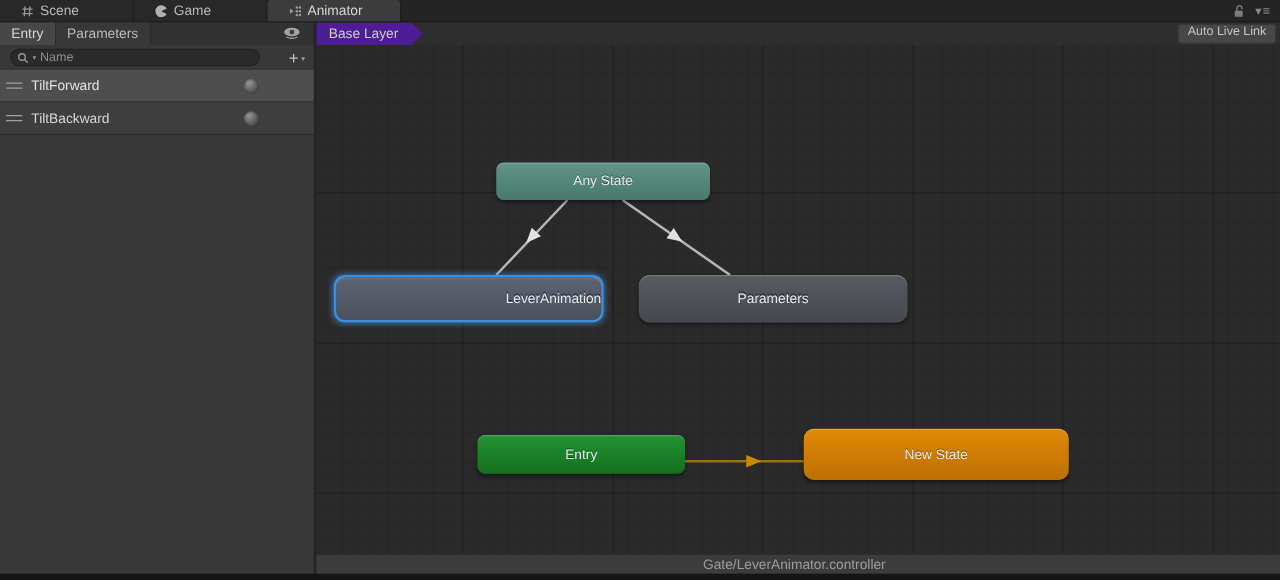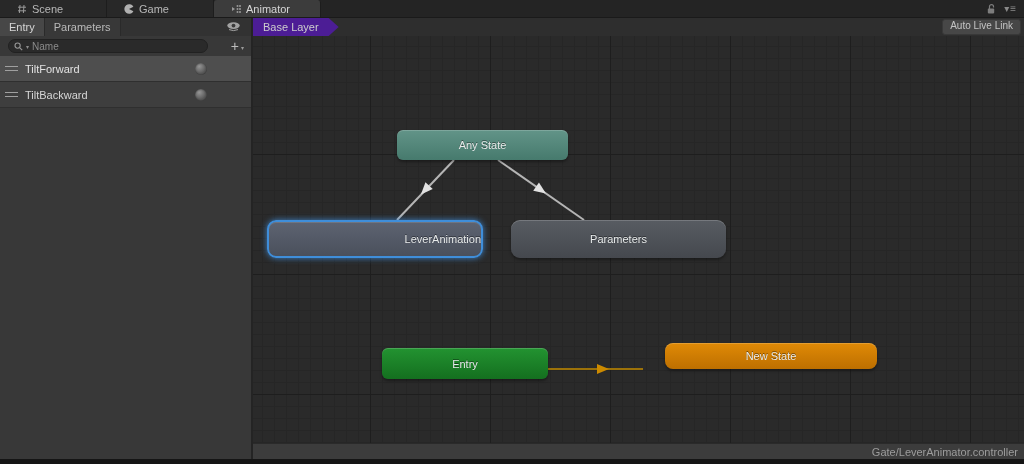--- a/index.html
+++ b/index.html
@@ -61,24 +61,24 @@
   .edges { position:absolute; left:0; top:0; }
 
   .node { position:absolute; border-radius:6px; display:flex; align-items:center; justify-content:center;
     color:#e7eaea; font-size:11px; text-shadow:0 -1px 0 rgba(0,0,0,.45);
     box-shadow: inset 0 1px 0 rgba(255,255,255,.18), 0 2px 3px rgba(0,0,0,.35); }
   .node-any-state  { left:144px; top:94px;  width:171px; height:30px; background:linear-gradient(#629488,#467a6d); }
   .node-lever      { left:14px;  top:184px; width:216px; height:38px; border-radius:9px; background:linear-gradient(#5d6371,#4a505c);
                      border:2px solid #3f8eda; box-shadow:0 0 6px rgba(65,145,225,.85), inset 0 1px 0 rgba(255,255,255,.12);justify-content:flex-end; }
   .node-backwards  { left:258px; top:184px; width:215px; height:38px; border-radius:9px; background:linear-gradient(#585c62,#45484e); }
   .node-entry      { left:129px; top:312px; width:166px; height:31px; background:linear-gradient(#239331,#146f1f); }
-  .node-new-state  { left:412px; top:307px; width:212px; height:26px; border-radius:8px; background:linear-gradient(#e08a06,#bd6f00); }
+  .node-new-state  { left:390px; top:307px; width:212px; height:41px; border-radius:8px; background:linear-gradient(#e08a06,#bd6f00); }
 
   .statusbar { position:absolute; left:0; right:0; bottom:0; height:16px; background:#3c3c3c; border-top:1px solid #2a2a2a;
-    display:flex; align-items:center; justify-content:flex-end; padding-right:6px; color:#9c9c9c; font-size:11px; }
+    display:flex; align-items:center; justify-content:center; padding-right:6px; color:#9c9c9c; font-size:11px; }
 
   .bottom-strip { height:5px; background:#151515; }
 
   svg.icon { display:block; }
 </style>
 </head>
 <body>
 
 <div class="window">
 

